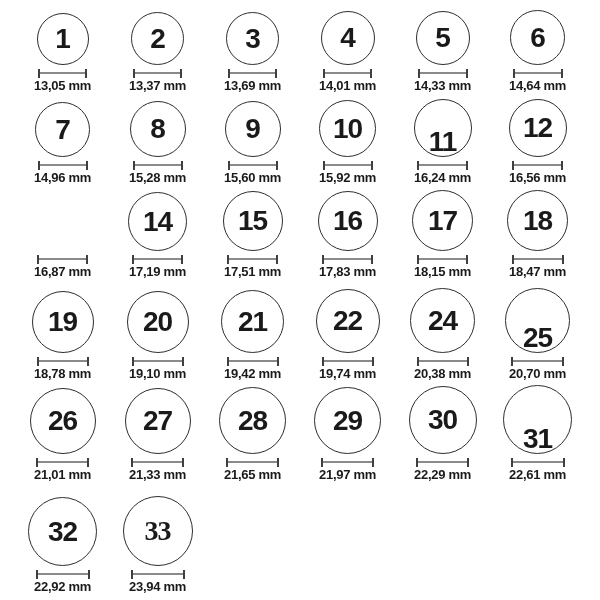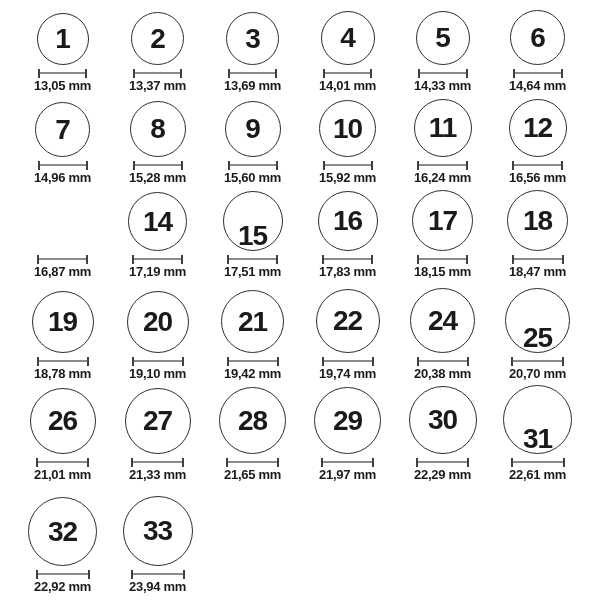--- a/index.html
+++ b/index.html
@@ -104,21 +104,21 @@
       <div class="mlabel">15,60 mm</div>
     </div>
   <div class="cell">
       <div class="circle" style="width: 57px; height: 57px; text-align: right;">
         <span class="num">10</span>
       </div>
       <div class="mline" style="width: 50px;"></div>
       <div class="mlabel">15,92 mm</div>
     </div>
   <div class="cell">
-      <div class="circle" style="width: 58px; height: 58px;">
+      <div class="circle" style="width: 58px; height: 58px; align-items: flex-end;">
         <span class="num">11</span>
       </div>
       <div class="mline" style="width: 51px;"></div>
       <div class="mlabel">16,24 mm</div>
     </div>
   <div class="cell">
       <div class="circle" style="width: 58px; height: 58px;">
         <span class="num">12</span>
       </div>
       <div class="mline" style="width: 51px;"></div>
@@ -129,21 +129,21 @@
       <div class="mlabel">16,87 mm</div>
     </div>
   <div class="cell">
       <div class="circle" style="width: 59px; height: 59px;">
         <span class="num">14</span>
       </div>
       <div class="mline" style="width: 51px;"></div>
       <div class="mlabel">17,19 mm</div>
     </div>
   <div class="cell">
-      <div class="circle" style="width: 60px; height: 60px; align-items: flex-end;">
+      <div class="circle" style="width: 60px; height: 60px;">
         <span class="num">15</span>
       </div>
       <div class="mline" style="width: 51px;"></div>
       <div class="mlabel">17,51 mm</div>
     </div>
   <div class="cell">
       <div class="circle" style="width: 60px; height: 60px;">
         <span class="num">16</span>
       </div>
       <div class="mline" style="width: 51px;"></div>
@@ -248,19 +248,19 @@
       <div class="mlabel">22,61 mm</div>
     </div>
   <div class="cell">
       <div class="circle" style="width: 69px; height: 69px;">
         <span class="num">32</span>
       </div>
       <div class="mline" style="width: 54px;"></div>
       <div class="mlabel">22,92 mm</div>
     </div>
   <div class="cell">
-      <div class="circle" style="width: 70px; height: 70px;">
+      <div class="circle" style="width: 70px; height: 70px; font-family: Liberation Serif, serif;">
         <span class="num">33</span>
       </div>
       <div class="mline" style="width: 54px;"></div>
       <div class="mlabel">23,94 mm</div>
     </div>
 </div>
 
 </body></html>

